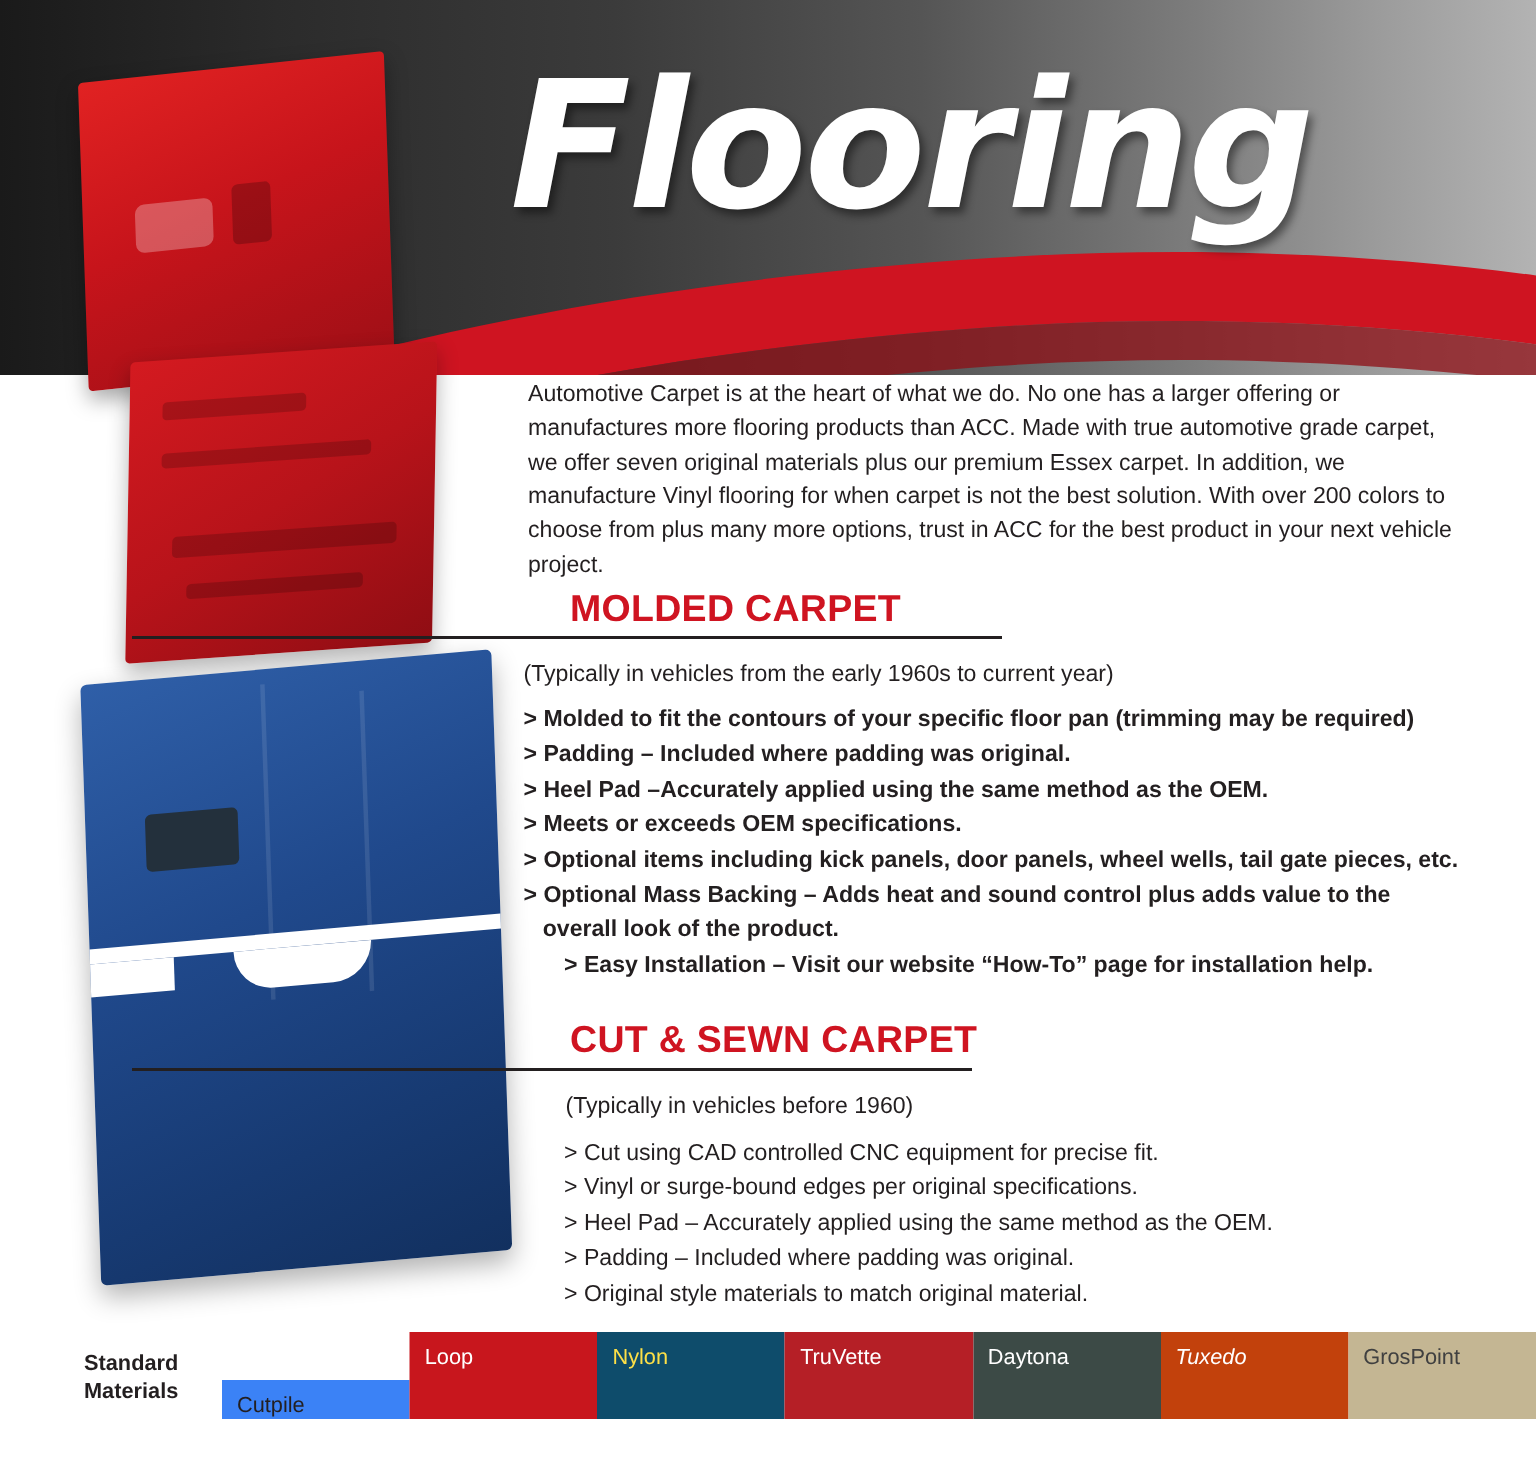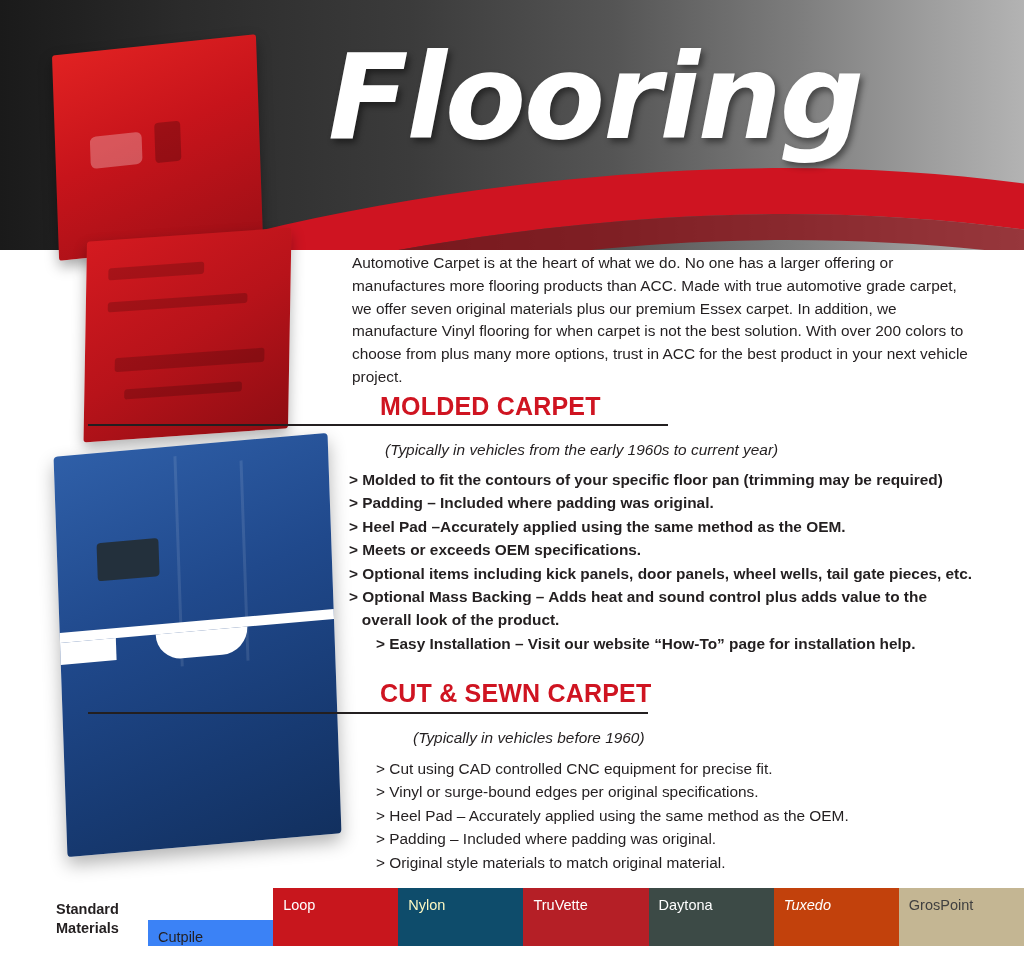--- a/index.html
+++ b/index.html
@@ -30,21 +30,21 @@
   .header-swoosh {
     position: absolute;
     left: -40px;
     top: 120px;
     width: 1120px;
     height: 260px;
     pointer-events: none;
   }
   .header-title {
     position: absolute;
-    left: 328px;
+    left: 340px;
     top: 38px;
     font-size: 118px;
     line-height: 1;
     font-weight: bold;
     font-style: italic;
     color: #ffffff;
     letter-spacing: -2px;
     text-shadow: 3px 4px 6px rgba(0,0,0,0.45);
     font-family: "DejaVu Sans", sans-serif;
   }
@@ -138,24 +138,22 @@
   .rule {
     position: absolute;
     height: 2px;
     background: #231f20;
   }
   #molded-rule { left: 88px; top: 424px; width: 580px; }
   #cutsewn-rule { left: 88px; top: 712px; width: 560px; }
 
   .subnote {
     position: absolute;
-    font-style: italic;
     font-size: 15.4px;
     color: #231f20;
-    margin-left: 36px;
   }
   #molded-note { left: 349px; top: 441px; }
   #cutsewn-note { left: 377px; top: 729px; }
 
   .bullets {
     position: absolute;
     font-size: 15.4px;
     line-height: 1.52;
     color: #231f20;
   }
@@ -268,21 +266,21 @@
     <div>Standard</div>
     <div>Materials</div>
   </div>
   <div class="swatch-strip">
     <div class="swatch" id="sw0" style="background: #3b82f6; color: rgb(35, 31, 32); margin-top: 32px;">
         <span>Cutpile</span>
       </div>
     <div class="swatch" id="sw1" style="background: rgb(200, 22, 29); color: rgb(255, 255, 255);">
         <span>Loop</span>
       </div>
-    <div class="swatch" id="sw2" style="background: rgb(14, 76, 107); color: #fef9c3;">
+    <div class="swatch" id="sw2" style="background: rgb(14, 76, 107); color: #fde047;">
         <span>Nylon</span>
       </div>
     <div class="swatch" id="sw3" style="background: rgb(181, 31, 38); color: rgb(255, 255, 255);">
         <span>TruVette</span>
       </div>
     <div class="swatch" id="sw4" style="background: rgb(60, 74, 70); color: rgb(255, 255, 255);">
         <span>Daytona</span>
       </div>
     <div class="swatch" id="sw5" style="background: #c2410c; color: rgb(255, 255, 255); font-style: italic;">
         <span>Tuxedo</span>

